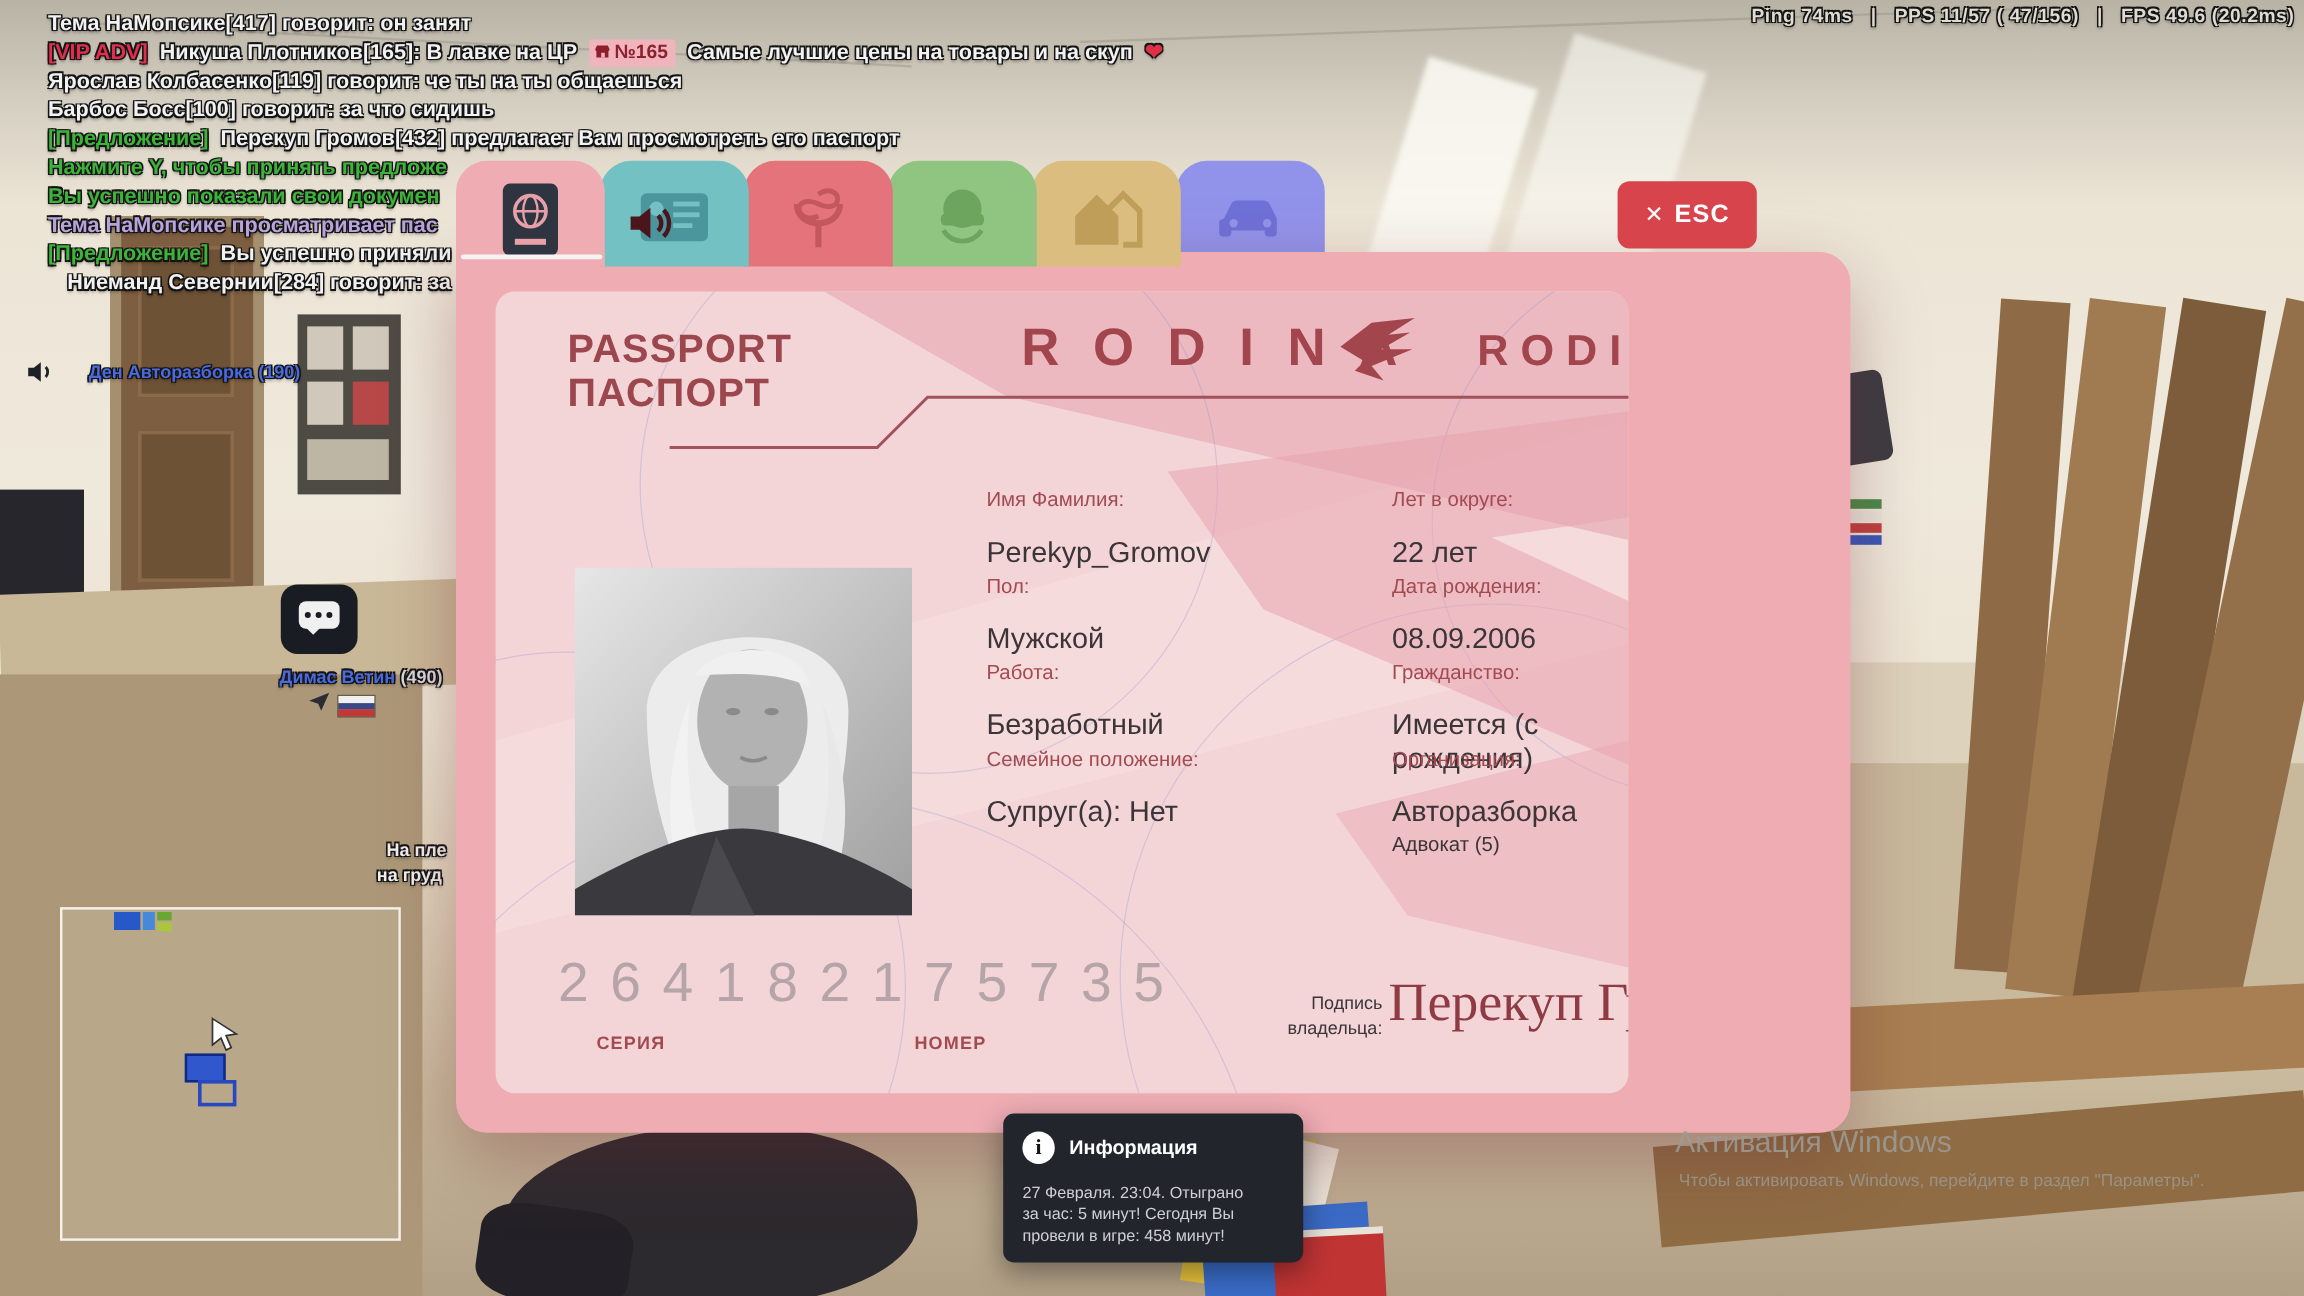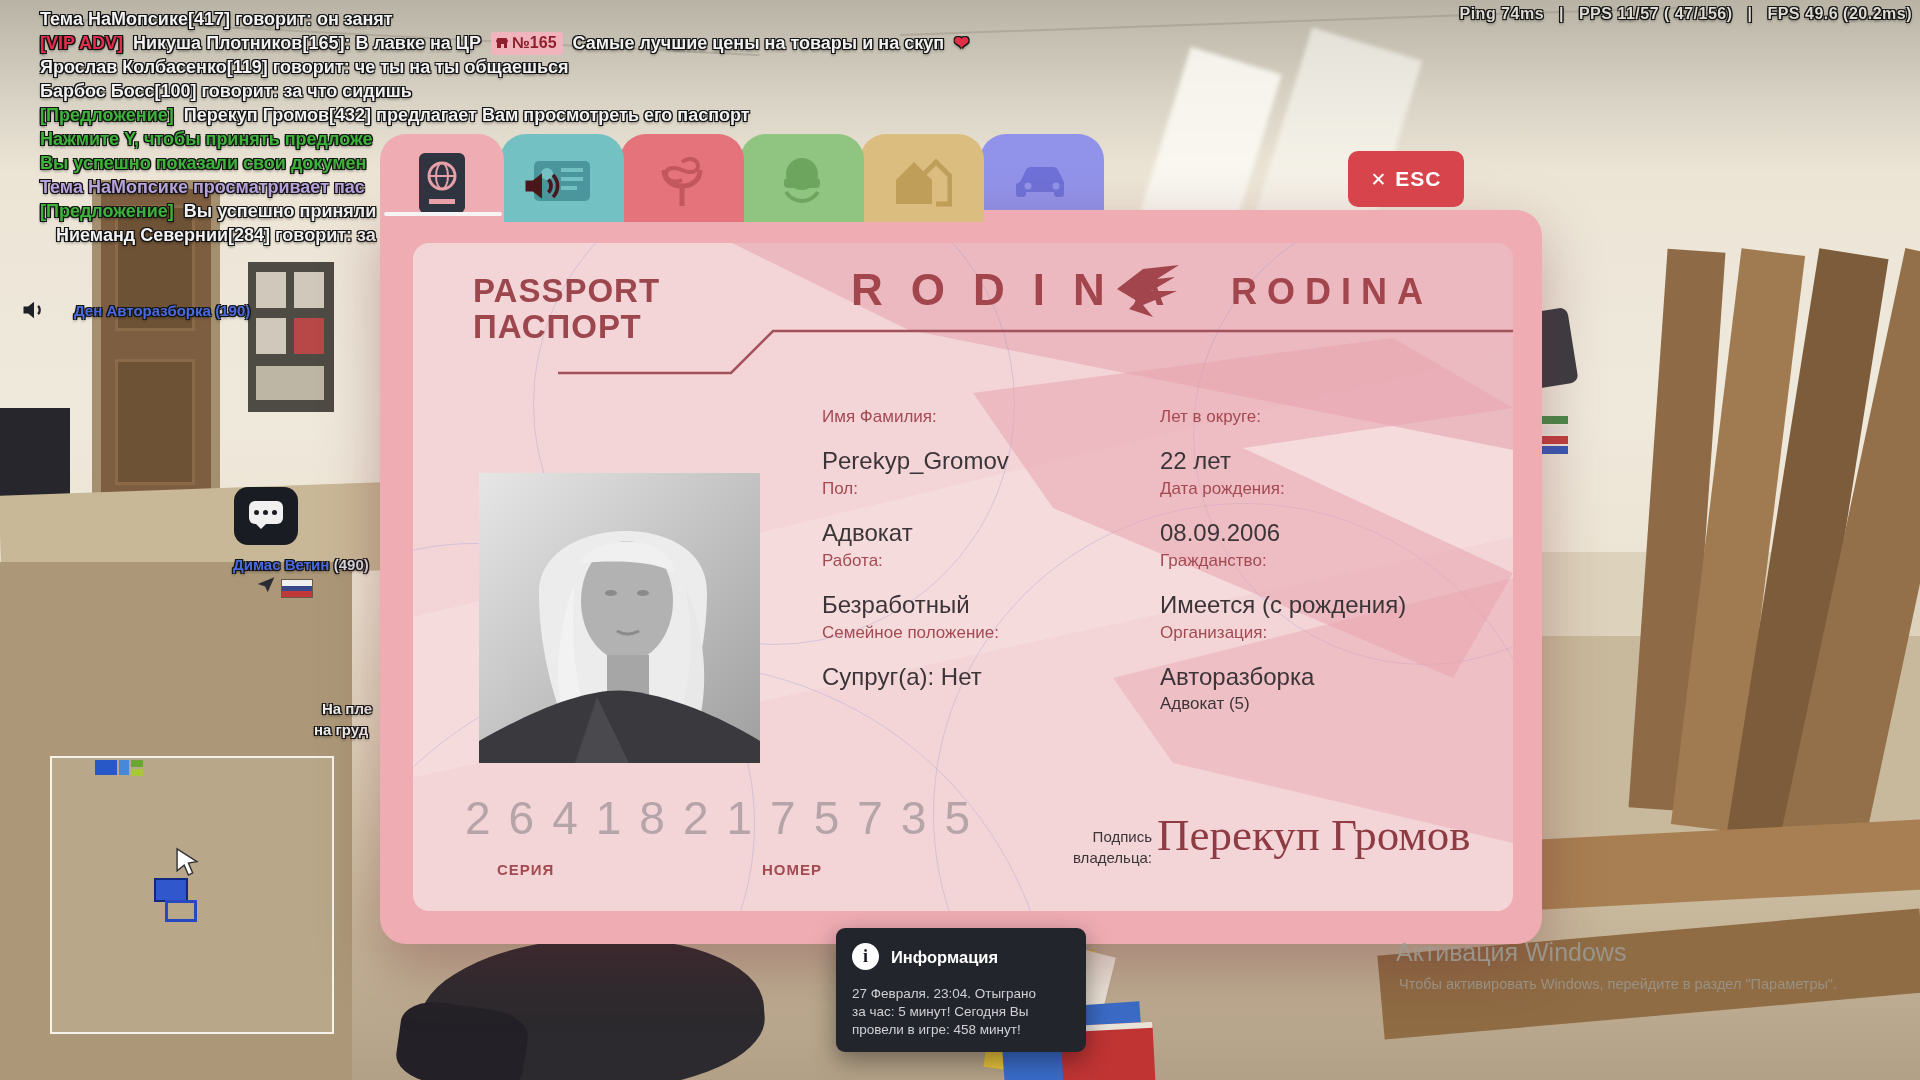--- a/index.html
+++ b/index.html
@@ -53,21 +53,21 @@
   
   .tab{position:absolute;top:134px;width:124px;height:88px;border-radius:26px 26px 0 0;}
   .tab svg{position:absolute;left:50%;top:18px;transform:translateX(-50%);}
   .tab-underline{position:absolute;left:384px;top:212px;width:118px;height:4px;border-radius:2px;background:#f6f3f4;z-index:26;}
   .pp-voice{position:absolute;left:520px;top:164px;z-index:30;}
   .esc-btn{position:absolute;left:1348px;top:151px;width:116px;height:56px;background:#d8444c;border-radius:10px;z-index:30;
            display:flex;align-items:center;justify-content:center;gap:9px;color:#fff;cursor:pointer;}
   .esc-btn .x{font-size:19px;} .esc-btn .t{font-size:21px;font-weight:bold;letter-spacing:1px;}
   .pp-body{position:absolute;left:380px;top:210px;width:1162px;height:734px;background:#efacb3;border-radius:0 26px 26px 26px;z-index:20;
            box-shadow:0 22px 60px rgba(110,40,50,.35);}
-  .pp-card{position:absolute;left:413px;top:243px;width:1100px;height:668px;background:#f3d5d8;border-radius:16px;overflow:hidden;z-index:21;}
+  .pp-card{position:absolute;left:413px;top:243px;width:944px;height:668px;background:#f3d5d8;border-radius:16px;overflow:hidden;z-index:21;}
   .cc{position:absolute;border:1.5px solid rgba(148,148,208,.33);border-radius:50%;}
   .deco-band{position:absolute;inset:0;background:#f7dee1;opacity:.65;clip-path:polygon(0 56%,100% 16%,100% 44%,0 80%);}
   .deco-top{position:absolute;inset:0;background:#e9b2b9;opacity:.8;clip-path:polygon(29% 0,100% 0,100% 31%,45% 13%);}
   .pp-title{position:absolute;left:60px;top:30px;color:#9c464d;font-weight:bold;font-size:33px;letter-spacing:1px;line-height:36px;}
   .brandL{position:absolute;left:438px;top:22px;color:#a2454d;font-weight:bold;font-size:44px;letter-spacing:28px;}
   .brandR{position:absolute;left:818px;top:28px;color:#a2454d;font-weight:bold;font-size:36px;letter-spacing:10px;}
   .eagle{position:absolute;left:700px;top:18px;}
   .photo{position:absolute;left:66px;top:230px;width:281px;height:290px;}
   .fld{position:absolute;}
   .fld .lab{display:block;color:#a34a51;font-size:17px;}
@@ -337,21 +337,21 @@
       <path d="M0 290 L0 268 C60 234 112 214 150 218 C200 224 252 250 281 268 L281 290 Z" fill="#3a3a3e"></path>
       <path d="M118 224 L150 290 L96 290 Z" fill="#4a4a4e"></path>
     </svg>
 
     <div class="fld" style="left:409px;top:164px;">
       <span class="lab">Имя Фамилия:</span>
       <span class="val">Perekyp_Gromov</span>
     </div>
     <div class="fld" style="left:409px;top:236px;">
       <span class="lab">Пол:</span>
-      <span class="val">Адвокат</span>
+      <span class="val">Мужской</span>
     </div>
     <div class="fld" style="left:409px;top:308px;">
       <span class="lab">Работа:</span>
       <span class="val">Безработный</span>
     </div>
     <div class="fld" style="left:409px;top:380px;">
       <span class="lab">Семейное положение:</span>
       <span class="val">Супруг(а): Нет</span>
     </div>
 

